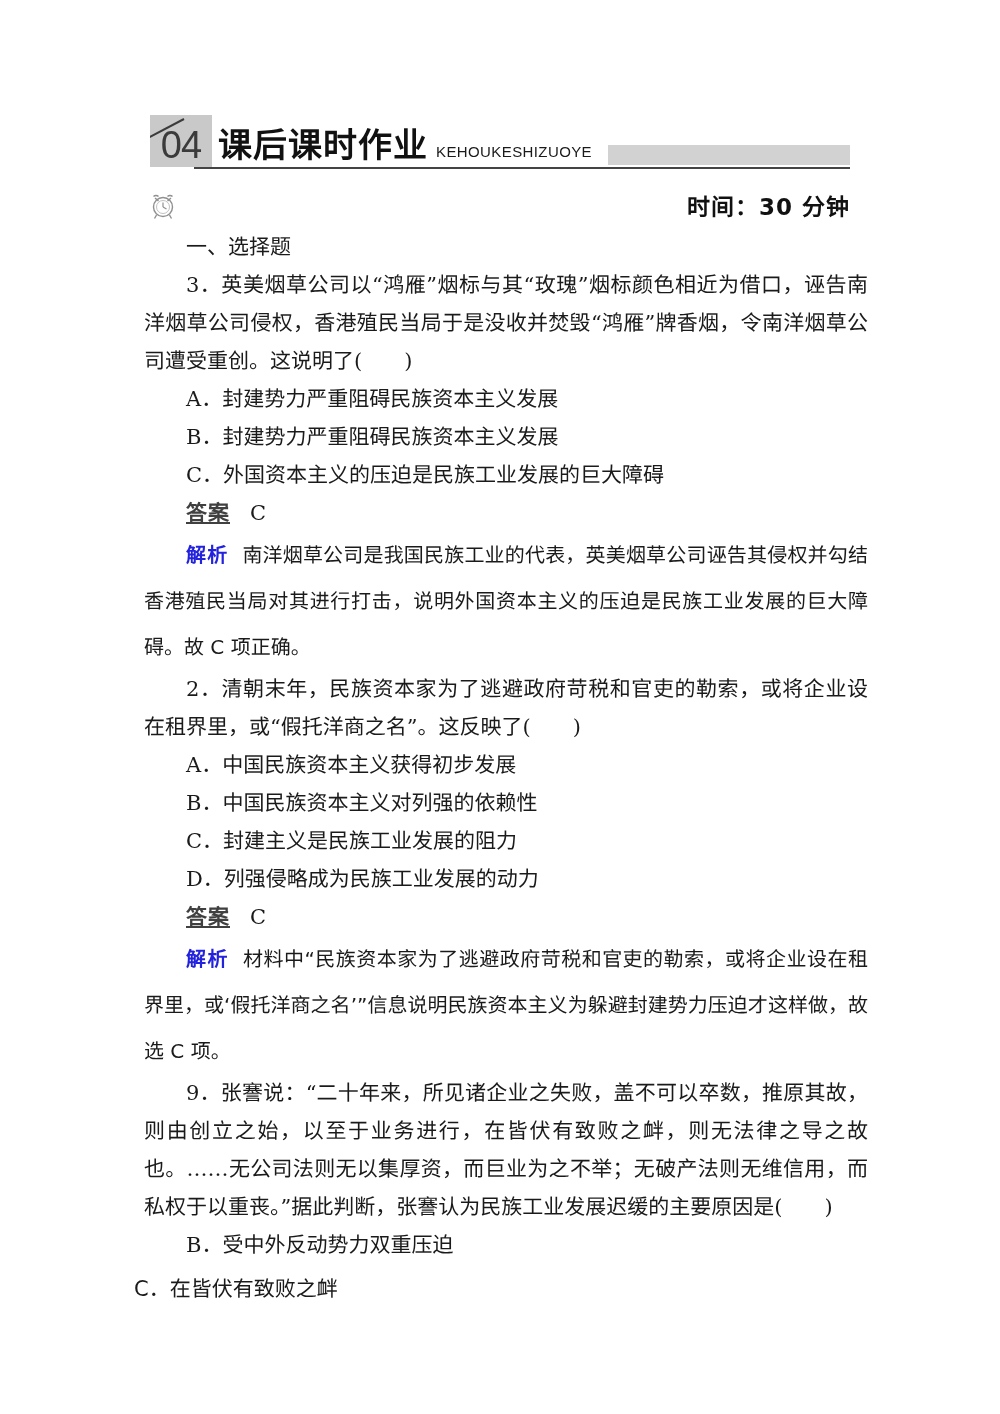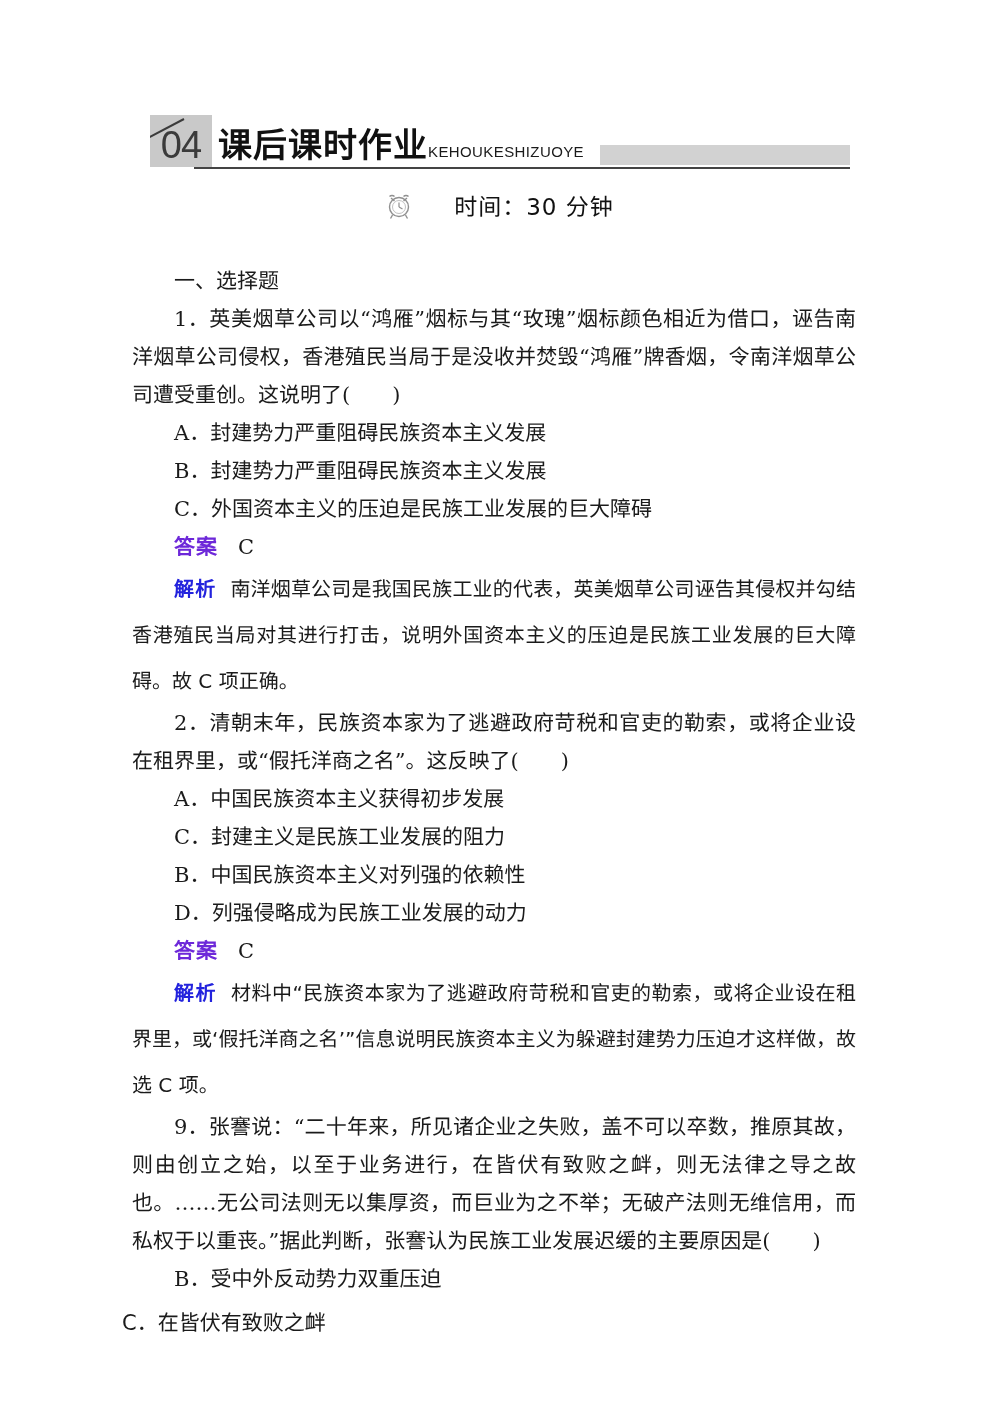--- a/index.html
+++ b/index.html
@@ -80,20 +80,21 @@
     margin-left: 6px;
     padding-bottom: 2px;
     white-space: nowrap;
   }
   .hdr-pinyin {
     font-family: "Liberation Sans", sans-serif;
     font-size: 15px;
     line-height: 18px;
     letter-spacing: 0.4px;
     color: #1a1a1a;
+    margin-left: 8px;
     padding-bottom: 6px;
     white-space: nowrap;
   }
   .hdr-graybar {
     background: #d2d2d2;
     height: 20px;
     flex: 1 1 auto;
     margin-left: 16px;
     margin-bottom: 2px;
   }
@@ -107,43 +108,43 @@
   }
 
   
   .timeline {
     position: absolute;
     left: 150px;
     top: 188px;
     width: 700px;
     display: flex;
     align-items: center;
-    justify-content: center;
+    justify-content: space-between;
+    font-weight: bold;
   }
   .clock-icon {
     width: 26px;
     height: 30px;
     margin-right: 42px;
     opacity: .65;
   }
   .time-text {
     font-family: "DejaVu Sans", "Liberation Sans", sans-serif;
     font-size: 23px;
     letter-spacing: 1px;
     color: #111;
     white-space: nowrap;
   }
 
   
   .content {
     position: absolute;
-    left: 132px;
+    left: 144px;
     top: 228px;
     width: 724px;
-    margin-top: 34px;
   }
 
   .sec-title {
     font-family: "DejaVu Serif", "Liberation Serif", serif;
     font-size: 21px;
     line-height: 38px;
     text-indent: 42px;
     color: #1a1a1a;
   }
 
@@ -176,24 +177,25 @@
     color: #1a1a1a;
     white-space: nowrap;
   }
 
   .ans-line {
     font-size: 21px;
     line-height: 38px;
     padding-left: 42px;
   }
   .ans-label {
-    color: #6d28d9;
+    color: #404040;
     font-family: "DejaVu Sans", "Liberation Sans", sans-serif;
     font-weight: 700;
     letter-spacing: 1px;
+    text-decoration: underline;
   }
   .ans-value {
     font-family: "DejaVu Serif", "Liberation Serif", serif;
     color: #1a1a1a;
     margin-left: 20px;
   }
 
   .exp-block {
     font-family: "DejaVu Sans", "Liberation Sans", sans-serif;
     font-size: 20px;
@@ -246,37 +248,37 @@
       <line x1="19.5" y1="25" x2="21.5" y2="28.5" stroke="#555" stroke-width="1.4"></line>
     </svg>
     <span class="time-text">时间：30 分钟</span>
   </div>
 
   <div class="content">
 
     <div class="sec-title">一、选择题</div>
 
     <div>
-      <div class="q-stem">1．英美烟草公司以“鸿雁”烟标与其“玫瑰”烟标颜色相近为借口，诬告南洋烟草公司侵权，香港殖民当局于是没收并焚毁“鸿雁”牌香烟，令南洋烟草公司遭受重创。这说明了(　　)</div>
+      <div class="q-stem">3．英美烟草公司以“鸿雁”烟标与其“玫瑰”烟标颜色相近为借口，诬告南洋烟草公司侵权，香港殖民当局于是没收并焚毁“鸿雁”牌香烟，令南洋烟草公司遭受重创。这说明了(　　)</div>
       <div class="opt">A．封建势力严重阻碍民族资本主义发展</div>
       <div class="opt">B．封建势力严重阻碍民族资本主义发展</div>
       <div class="opt">C．外国资本主义的压迫是民族工业发展的巨大障碍</div>
       <div class="ans-line">
         <span class="ans-label">答案</span><span class="ans-value">C</span>
       </div>
       <div class="exp-block">
         <span class="exp-label">解析</span><span>南洋烟草公司是我国民族工业的代表，英美烟草公司诬告其侵权并勾结香港殖民当局对其进行打击，说明外国资本主义的压迫是民族工业发展的巨大障碍。故 C 项正确。</span>
       </div>
     </div>
 
     <div>
       <div class="q-stem">2．清朝末年，民族资本家为了逃避政府苛税和官吏的勒索，或将企业设在租界里，或“假托洋商之名”。这反映了(　　)</div>
       <div class="opt">A．中国民族资本主义获得初步发展</div>
+      <div class="opt">B．中国民族资本主义对列强的依赖性</div>
       <div class="opt">C．封建主义是民族工业发展的阻力</div>
-      <div class="opt">B．中国民族资本主义对列强的依赖性</div>
       <div class="opt">D．列强侵略成为民族工业发展的动力</div>
       <div class="ans-line">
         <span class="ans-label">答案</span><span class="ans-value">C</span>
       </div>
       <div class="exp-block">
         <span class="exp-label">解析</span><span>材料中“民族资本家为了逃避政府苛税和官吏的勒索，或将企业设在租界里，或‘假托洋商之名’”信息说明民族资本主义为躲避封建势力压迫才这样做，故选 C 项。</span>
       </div>
     </div>
 
     <div>

